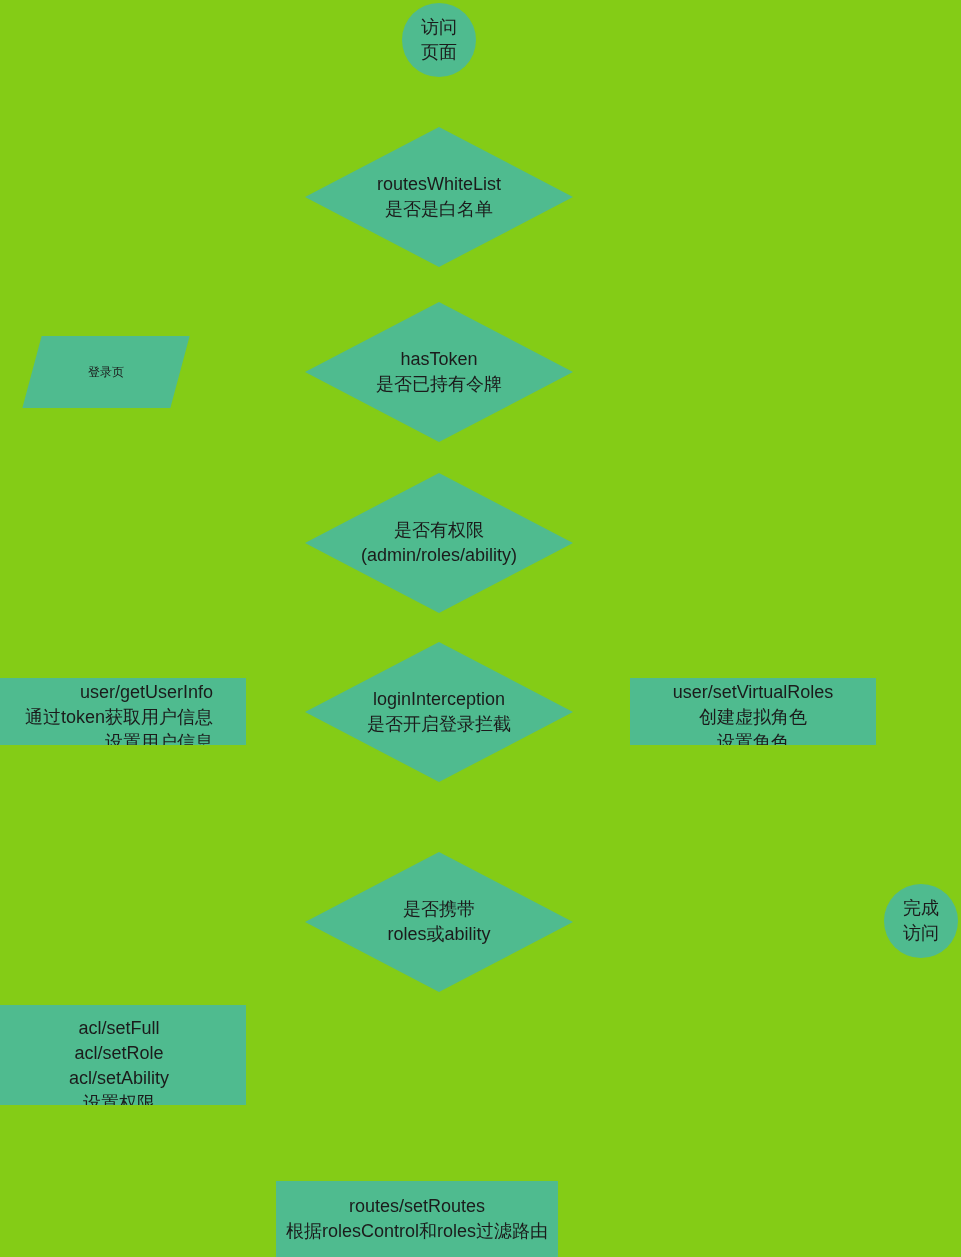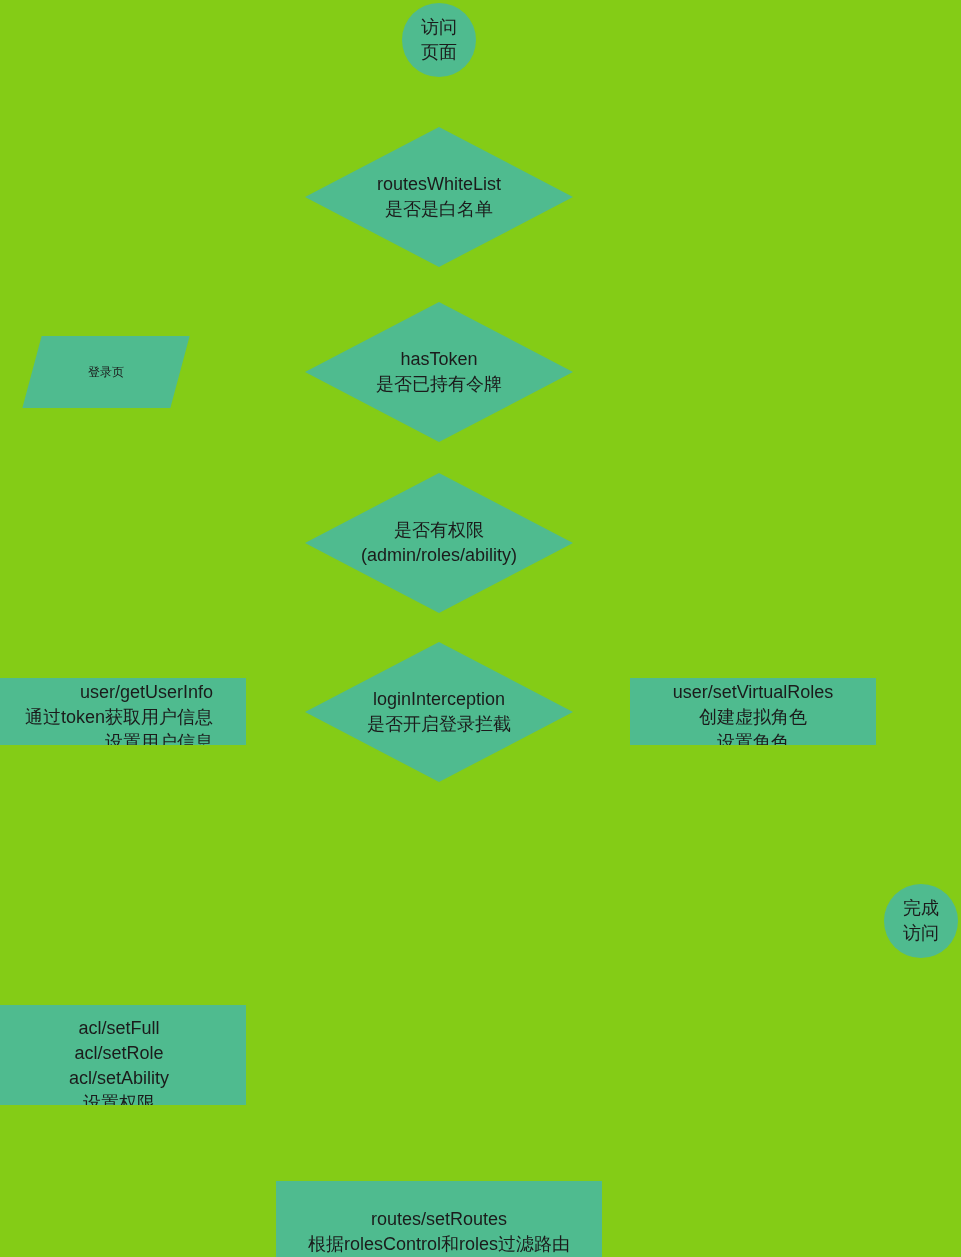--- a/index.html
+++ b/index.html
@@ -146,31 +146,36 @@
     <div class="diamond-label">loginInterception
 是否开启登录拦截</div>
   </div>
 
   <div class="node fill rect clip-bottom" style="left:630px; top:678px; width:246px; height:67px;">
     <span class="txt" style="position:relative; top:6px;">user/setVirtualRoles
 创建虚拟角色
 设置角色</span>
   </div>
 
+  <div class="diamond-wrap" style="left:305px; top:852px; width:268px; height:140px;">
+    <div class="diamond-shape"></div>
+    <div class="diamond-label">是否携带
+roles或ability</div>
+  </div>
 
   <div class="node fill circle" style="left:884px; top:884px; width:74px; height:74px;">
     <span class="txt">完成
 访问</span>
   </div>
 
   <div class="node fill rect clip-bottom" style="left:-8px; top:1005px; width:254px; height:100px;">
     <span class="txt" style="position:relative; top:11px;">acl/setFull
 acl/setRole
 acl/setAbility
 设置权限</span>
   </div>
 
-  <div class="node fill rect clip-bottom" style="left:276px; top:1181px; width:326px; height:76px;align-items:flex-end;">
+  <div class="node fill rect clip-bottom" style="left:276px; top:1181px; width:282px; height:76px;">
     <span class="txt" style="position:relative; top:0px;">routes/setRoutes
 根据rolesControl和roles过滤路由</span>
   </div>
 
 </div>
 
 </body></html>

